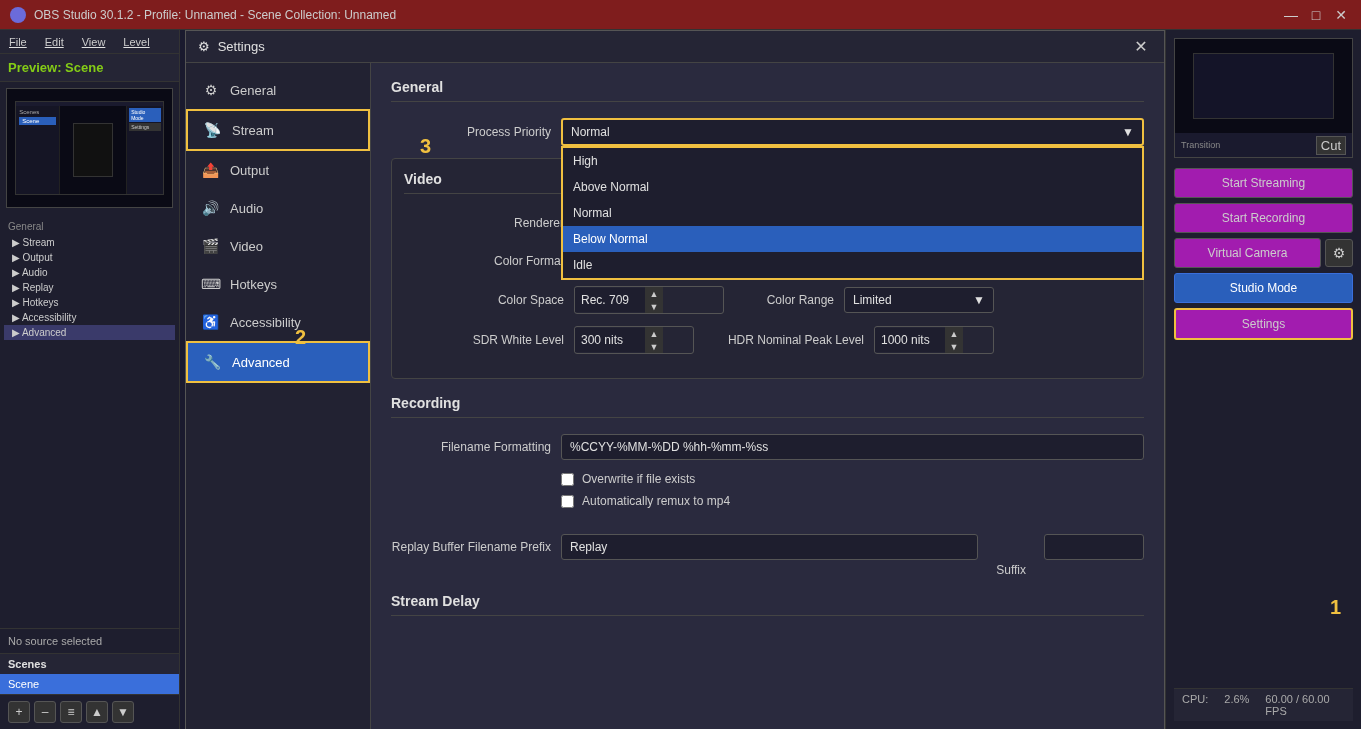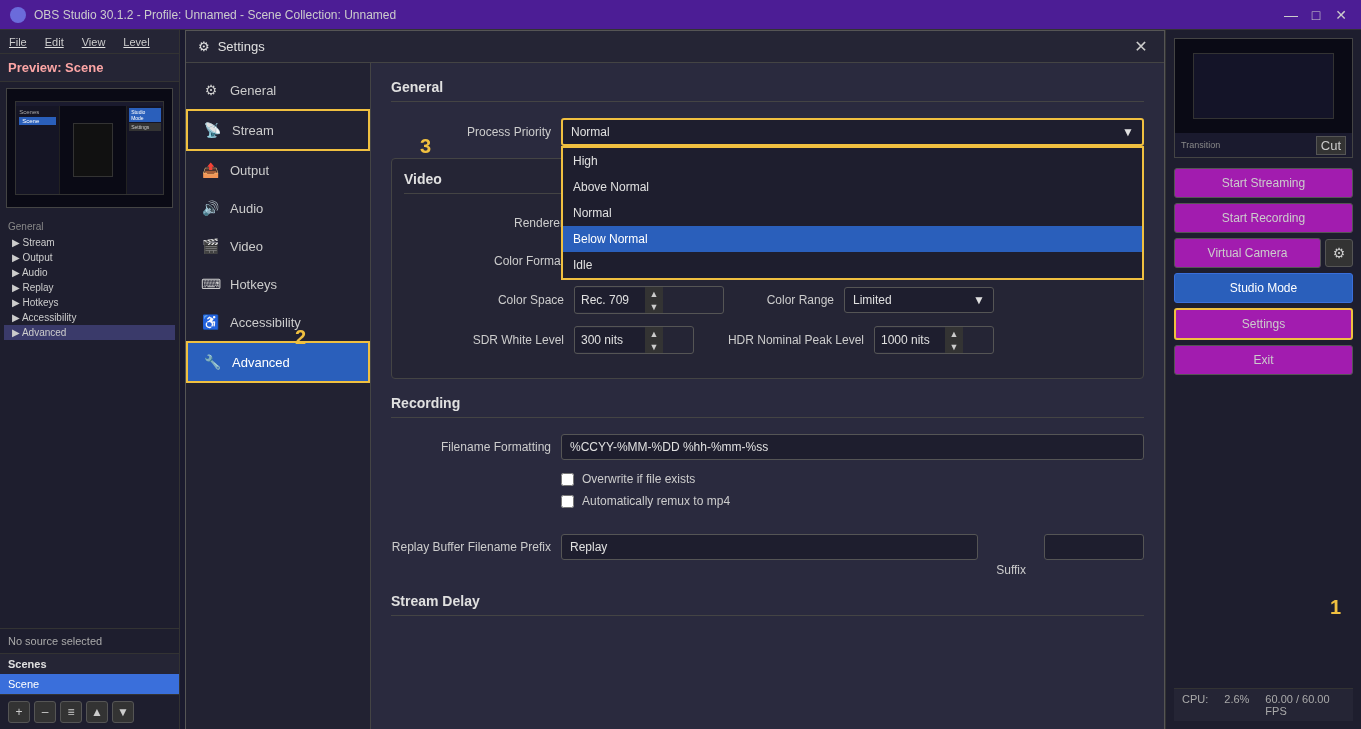--- a/index.html
+++ b/index.html
@@ -1,36 +1,36 @@
 <!DOCTYPE html>
 <html><head>
   <meta charset="utf-8">
   <style>
     * { box-sizing: border-box; margin: 0; padding: 0; }
     body { font-family: 'Segoe UI', sans-serif; font-size: 13px; background: #1a1a2e; color: #e0e0e0; overflow: hidden; width: 1361px; height: 729px; }
 
     
     .title-bar {
       display: flex; align-items: center; justify-content: space-between;
-      background: #4c1d95; height: 30px; padding: 0 10px;
+      background: #7f1d1d; height: 30px; padding: 0 10px;
       border-bottom: 1px solid #333;
     }
     .title-bar-left { display: flex; align-items: center; gap: 8px; font-size: 12px; color: #ccc; }
     .title-bar-icon { width: 16px; height: 16px; background: #6b6bdb; border-radius: 50%; }
     .title-bar-controls { display: flex; gap: 5px; }
     .title-bar-btn { width: 20px; height: 20px; background: none; border: none; color: #ccc; cursor: pointer; font-size: 14px; display: flex; align-items: center; justify-content: center; }
 
     
     .obs-main { display: flex; height: 699px; }
 
     
     .left-panel { width: 180px; background: #1e1e2e; border-right: 1px solid #333; display: flex; flex-direction: column; }
     .obs-menu-bar { height: 24px; background: #252535; display: flex; align-items: center; padding: 0 5px; gap: 10px; font-size: 11px; border-bottom: 1px solid #333; text-decoration: underline; }
     .obs-menu-item { color: #ccc; cursor: pointer; padding: 2px 4px; }
-    .preview-title { font-size: 13px; font-weight: bold; color: #fca5a5; padding: 6px 8px; background: #252535; border-bottom: 1px solid #333; }
+    .preview-title { font-size: 13px; font-weight: bold; color: #84cc16; padding: 6px 8px; background: #252535; border-bottom: 1px solid #333; }
     .preview-area { background: #111; height: 120px; margin: 6px; border: 1px solid #444; position: relative; overflow: hidden; }
     .preview-inner { width: 100%; height: 100%; background: #0a0a15; display: flex; align-items: center; justify-content: center; }
     .left-sidebar-content { flex: 1; background: #1e1e2e; padding: 4px; overflow-y: auto; }
     .sidebar-section { font-size: 10px; color: #888; padding: 3px 4px; }
     .sidebar-item-small { font-size: 10px; color: #ccc; padding: 2px 8px; cursor: pointer; display: flex; align-items: center; gap: 4px; }
     .sidebar-item-small.active { background: #3a3a6a; }
     .no-source { font-size: 11px; color: #aaa; padding: 6px 8px; border-top: 1px solid #333; }
     .scenes-section { border-top: 1px solid #333; }
     .scenes-header { font-size: 11px; color: #e0e0e0; padding: 4px 8px; background: #252535; font-weight: bold; }
     .scene-item { padding: 4px 8px; cursor: pointer; font-size: 11px; }
@@ -335,21 +335,20 @@
 
       <div style="display:flex;flex-direction:column;gap:5px;flex:1;">
         <button class="right-btn">Start Streaming</button>
         <button class="right-btn">Start Recording</button>
         <div class="right-btn-row">
           <button class="right-btn" style="flex:1;">Virtual Camera</button>
           <button class="gear-btn">⚙</button>
         </div>
         <button class="right-btn active">Studio Mode</button>
         <button class="right-btn settings-btn-highlighted" style="border:2px solid #f0c040;">Settings</button>
-        <button class="right-btn">Exit</button>
       </div>
 
       <div class="status-bar">
         <span>CPU:</span>
         <span>2.6%</span>
         <span>60.00 / 60.00 FPS</span>
       </div>
     </div>
   </div>
 

